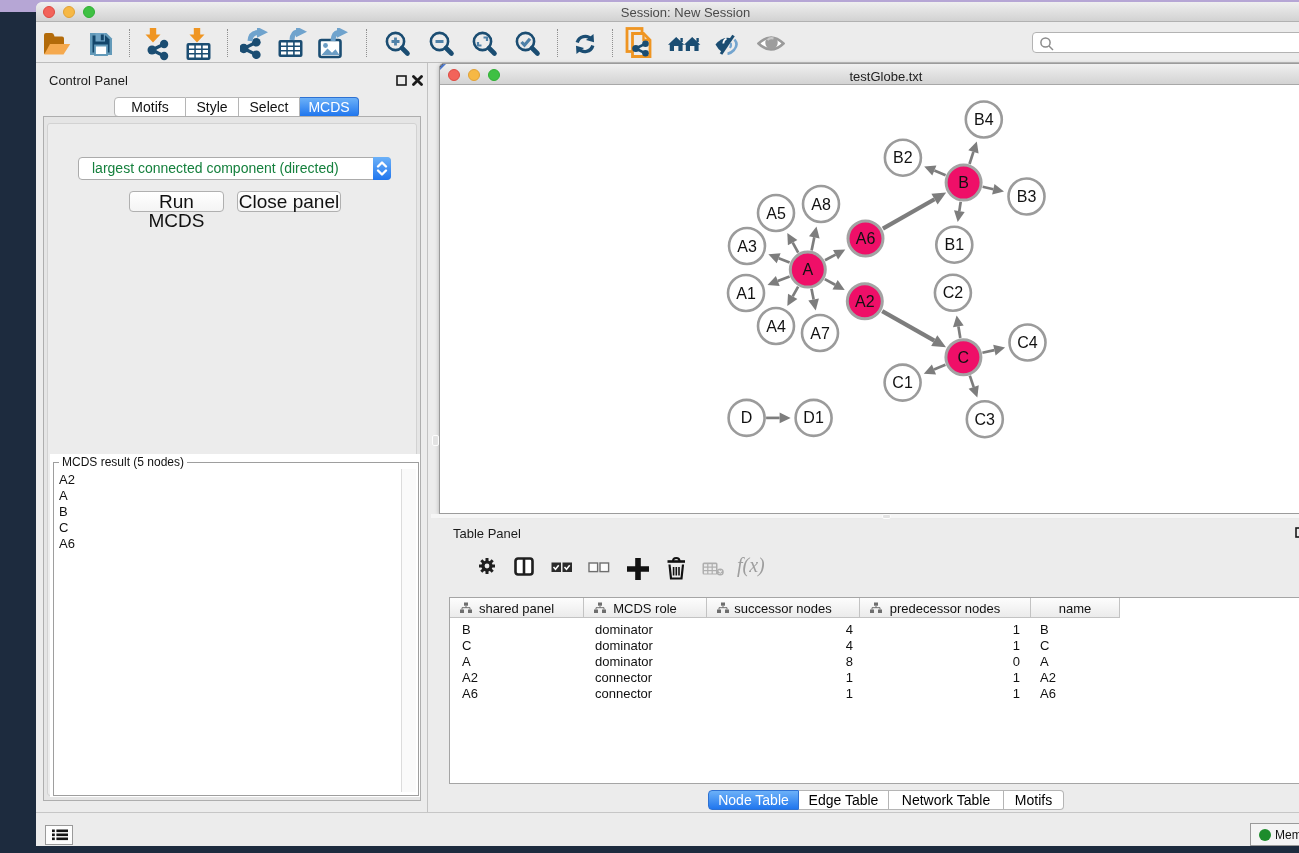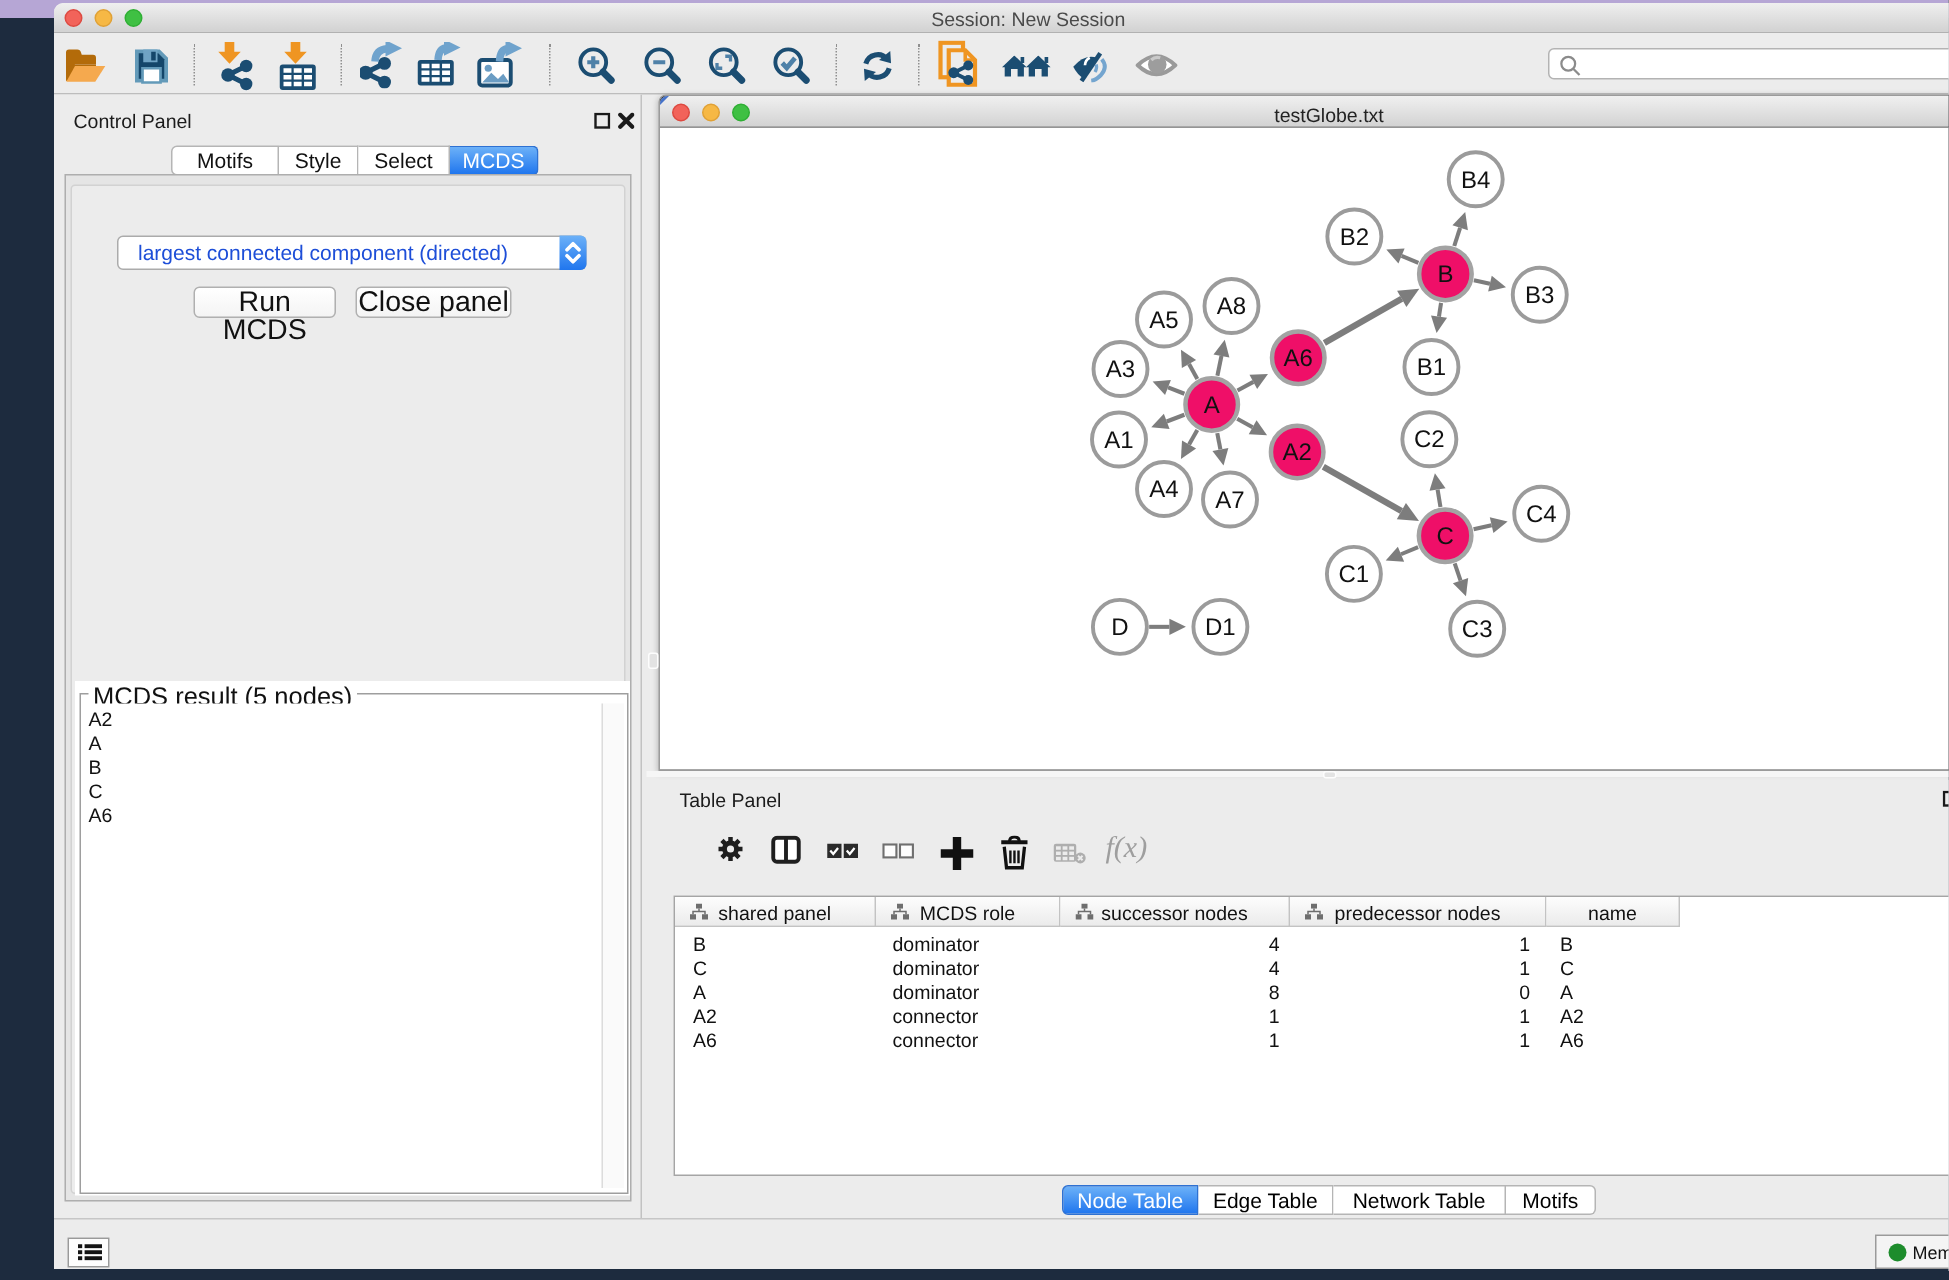--- a/index.html
+++ b/index.html
@@ -18,26 +18,26 @@
 #cpanel { position:absolute; left:0; top:61px; width:392px; height:749px; background:#ececec; border-right:1px solid #c2c2c2; }
 #cp-title { position:absolute; left:13px; top:10px; font-size:13px; color:#1b1b1b; }
 .tabstrip { position:absolute; font-size:14px; color:#111; }
 .tab { position:absolute; top:0; height:20px; background:#fff; border:1px solid #b5b5b5; border-left:none; text-align:center; line-height:19px; }
 .tab.first { border-left:1px solid #b5b5b5; border-radius:4px 0 0 4px; }
 .tab.last { border-radius:0 4px 4px 0; }
 .tab.sel { background:linear-gradient(#6cb1f8,#2076ee); border-color:#2e71d2; color:#fff; }
 #cp-box { position:absolute; left:7px; top:53px; width:378px; height:685px; background:#e5e5e5; border:1px solid #aeaeae; }
 #cp-inner { position:absolute; left:3px; top:6px; width:370px; height:673px; background:#ececec; border:1px solid #d2d2d2; border-radius:3px; }
 #opt-label { position:absolute; left:0; top:75px; width:392px; text-align:center; font-size:14px; color:#111; }
-#cp-select { position:absolute; left:42px; top:94px; width:313px; height:23px; background:#fff; border:1px solid #ababab; border-radius:4px; font-size:14px; color:#1d4ed8; line-height:21px; padding-left:13px; }
+#cp-select { position:absolute; left:42px; top:94px; width:313px; height:23px; background:#fff; border:1px solid #ababab; border-radius:4px; font-size:14px; color:#15803d; line-height:21px; padding-left:13px; }
 #cp-select .stepper { position:absolute; right:-1px; top:-1px; width:18px; height:23px; background:linear-gradient(#6cb1f8,#2076ee); border-radius:0 4px 4px 0; }
 .cpbtn { position:absolute; top:128px; height:21px; background:linear-gradient(#ffffff,#f4f4f4); border:1px solid #b0b0b0; border-radius:4px; font-size:19px; color:#111; text-align:center; line-height:19px; }
 #groupbox-wrap { position:absolute; left:14px; top:391px; width:370px; height:343px; background:#fff; }
 #groupbox { position:absolute; left:17px; top:399px; width:366px; height:334px; border:1px solid #9e9e9e; }
-#groupbox-label { position:absolute; left:5px; top:-8px; background:#fff; padding:0 3px; font-size:17px; color:#111;text-align:right; }
+#groupbox-label { position:absolute; left:5px; top:-8px; background:#fff; padding:0 3px; font-size:12px; color:#111;text-align:right; }
 #mcds-list { position:absolute; left:2px; top:6px; width:360px; height:323px; background:#fff; font-size:13px; color:#111; }
 #mcds-scroll { position:absolute; right:0; top:0; width:15px; height:323px; background:#fafafa; border-left:1px solid #dcdcdc; }
 #netwin { position:absolute; left:403px; top:61px; width:894px; height:451px; background:#000000; border:1px solid #9b9b9b; border-radius:5px 5px 0 0; box-shadow:0 1px 4px rgba(0,0,0,0.25); }
 #nw-titlebar { position:absolute; left:0; top:0; width:892px; height:21px; background:linear-gradient(#f0f0f0,#d3d3d3); border-bottom:1px solid #a8a8a8; border-radius:5px 5px 0 0; overflow:hidden; }
 #nw-title { position:absolute; top:5px; left:0; width:892px; text-align:center; font-size:13px; color:#222; }
 #nw-canvas { position:absolute; left:0; top:21px; width:892px; height:428px; background:#fff; }
 #tablepanel { position:absolute; left:394px; top:518px; width:905px; height:292px; background:#ececec; }
 #tp-title { position:absolute; left:23px; top:6px; font-size:13px; color:#1b1b1b; }
 #tp-toolbar { position:absolute; left:36px; top:31px; width:880px; height:40px; }
 #tp-table { position:absolute; left:19px; top:77px; width:875px; height:187px; background:#fff; border:1px solid #a5a5a5; font-size:13px; color:#111; }

